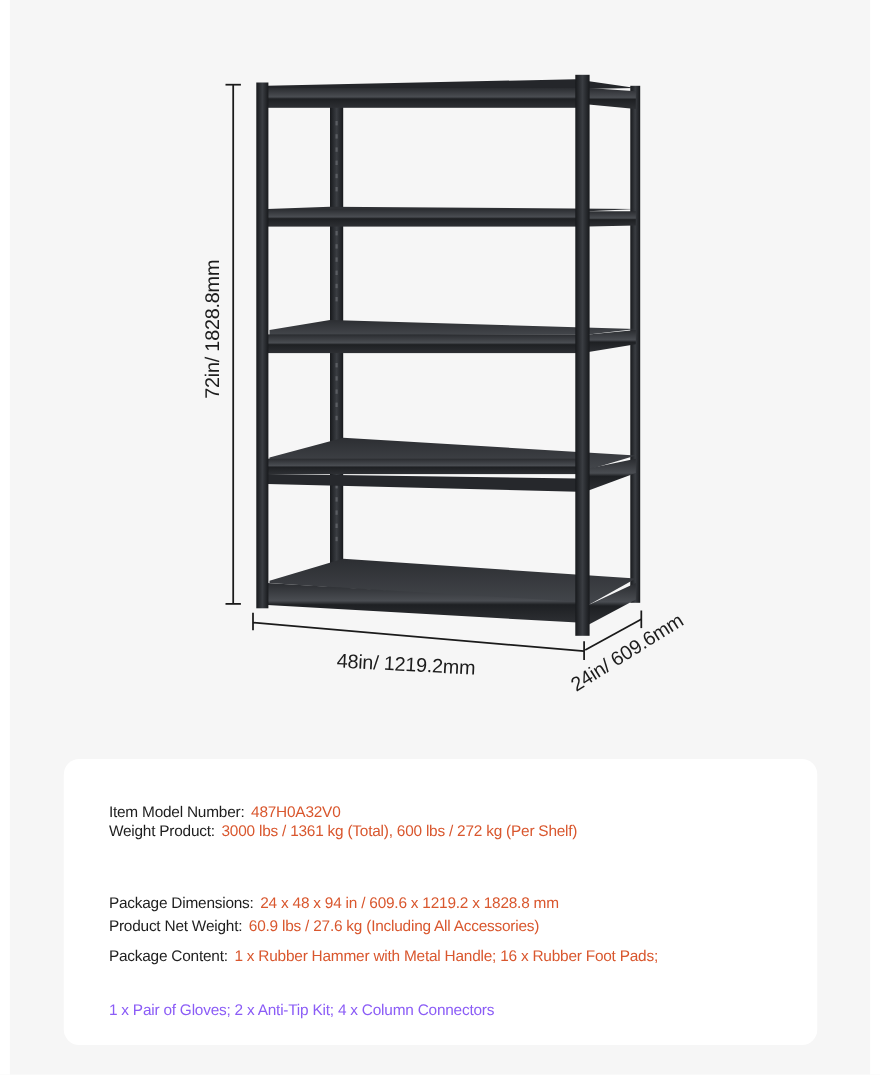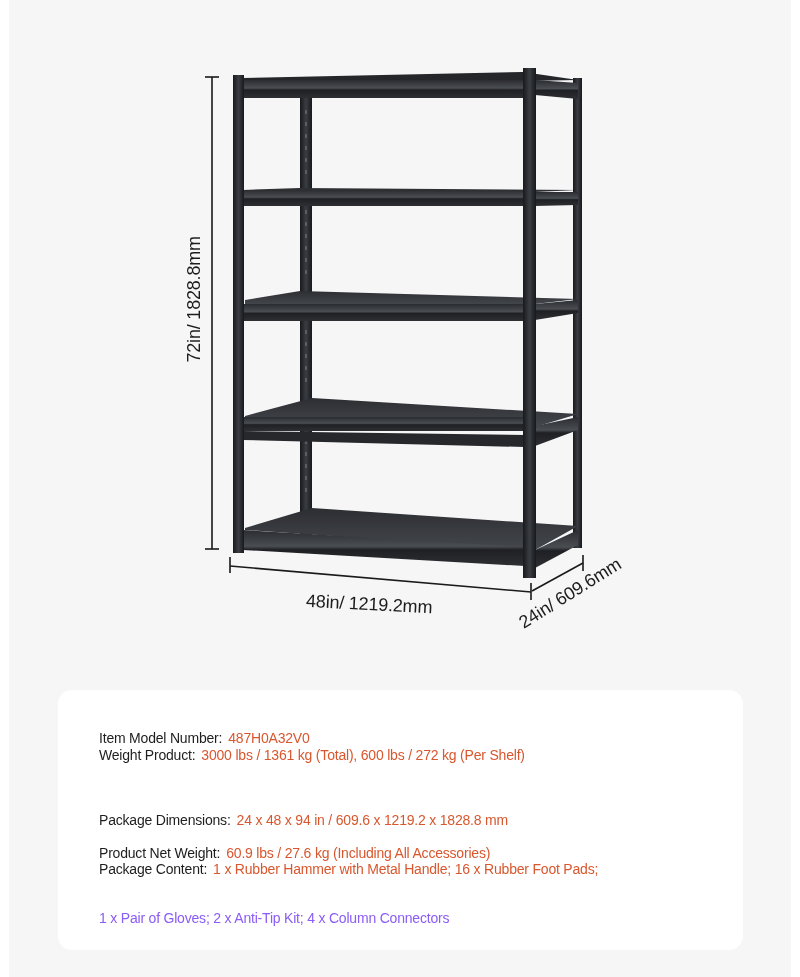--- a/index.html
+++ b/index.html
@@ -149,21 +149,21 @@
 <div class="card">
   <div class="spec-row" style="top:40px;">
     <span class="spec-label">Item Model Number:</span><span class="spec-value">487H0A32V0</span>
   </div>
   <div class="spec-row" style="top:57px;">
     <span class="spec-label">Weight Product:</span><span class="spec-value">3000 lbs / 1361 kg (Total), 600 lbs / 272 kg (Per Shelf)</span>
   </div>
   <div class="spec-row" style="top:122px;">
     <span class="spec-label">Package Dimensions:</span><span class="spec-value">24 x 48 x 94 in / 609.6 x 1219.2 x 1828.8 mm</span>
   </div>
-  <div class="spec-row" style="top:155px;">
+  <div class="spec-row" style="top:143px;">
     <span class="spec-label">Product Net Weight:</span><span class="spec-value">60.9 lbs / 27.6 kg (Including All Accessories)</span>
   </div>
   <div class="spec-row" style="top:171px;">
     <span class="spec-label">Package Content:</span><span class="spec-value">1 x Rubber Hammer with Metal Handle; 16 x Rubber Foot Pads;</span>
   </div>
   <div class="spec-row" style="top:220px;">
     <span class="spec-cont">1 x Pair of Gloves; 2 x Anti-Tip Kit; 4 x Column Connectors</span>
   </div>
 </div>
 

